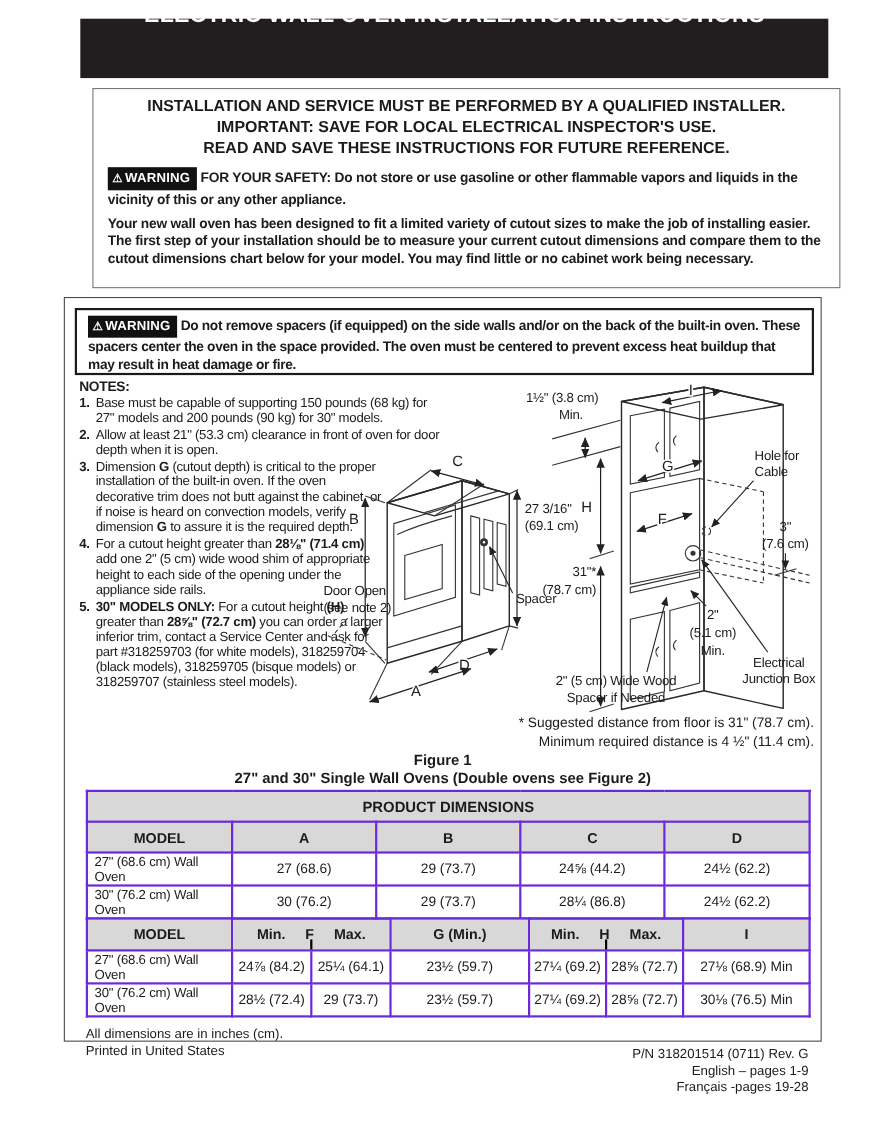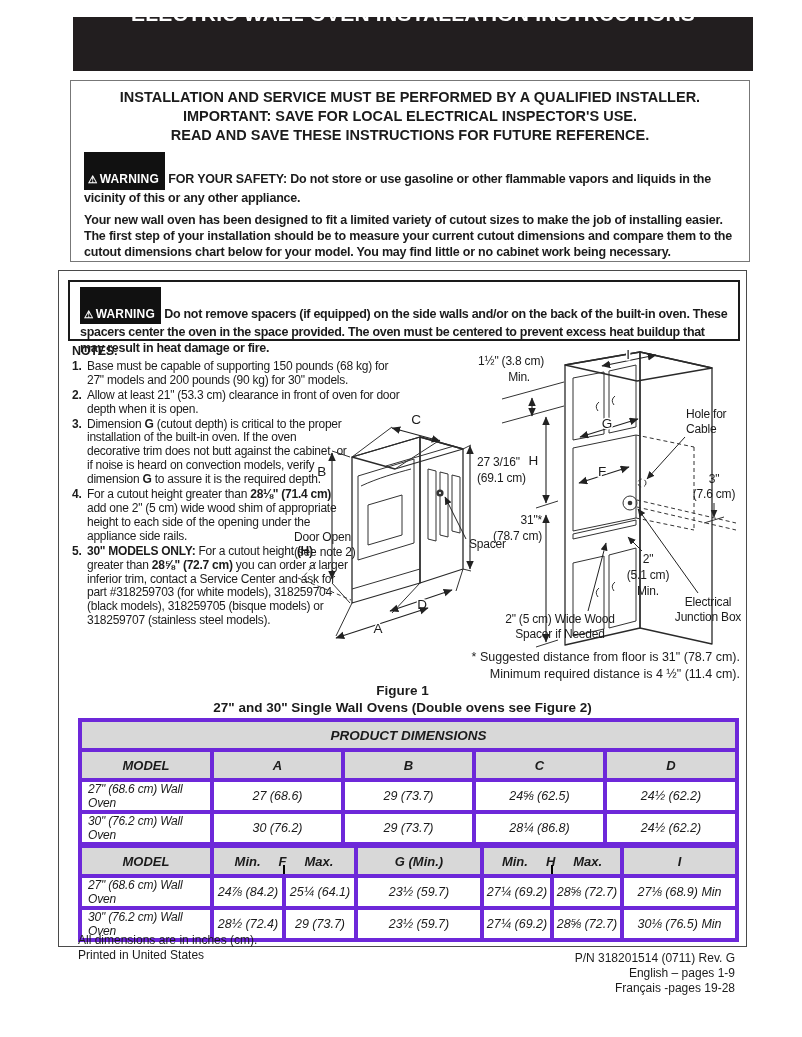--- a/index.html
+++ b/index.html
@@ -6,26 +6,26 @@
   .page{position:relative;width:802px;height:1037px;background:#fff;
         font-family:"Liberation Sans",sans-serif;color:#1b1b1b;overflow:hidden;}
 
   
   .titlebar{position:absolute;left:73px;top:17px;width:680px;height:54px;background:#221e1f;
             color:#fff;display:flex;flex-direction:column;justify-content:center;text-align:center;gap:44px;}
   .titlebar .t1{font-size:21px;font-weight:bold;letter-spacing:.2px;}
   .titlebar .t2{font-size:13px;font-weight:bold;margin-top:2px;}
 
   
-  .introbox{position:absolute;left:70px;top:80px;width:680px;height:182px;border:1.5px solid #777;
+  .introbox{position:absolute;left:84px;top:80px;width:680px;height:182px;border:1.5px solid #777;
             box-sizing:border-box;padding:7px 13px 0 13px;}
   .intro-head div{text-align:center;font-weight:bold;font-size:14.5px;line-height:19px;}
   .warnline{margin-top:7px;font-weight:bold;font-size:12.5px;line-height:16.5px;letter-spacing:-.2px;}
   .badge{display:inline-block;background:#111;color:#fff;font-weight:bold;font-size:12px;
-         padding:19px 6px 2px 4px;letter-spacing:.2px;white-space:nowrap;}
+         padding:1px 6px 2px 4px;letter-spacing:.2px;white-space:nowrap;}
   .badge .tri{font-size:10.5px;margin-right:2px;}
   .intro-para{margin-top:6px;font-weight:bold;font-size:12.5px;line-height:16px;letter-spacing:-.2px;}
 
   
   .frame{position:absolute;left:58px;top:270px;width:689px;height:677px;border:1.5px solid #4a4a4a;
          box-sizing:border-box;}
 
   
   .warnbox2{position:absolute;left:68px;top:280px;width:672px;height:61px;border:2px solid #1a1a1a;
             box-sizing:border-box;padding:5px 10px;font-weight:bold;font-size:12.5px;line-height:16px;
@@ -51,22 +51,22 @@
   .lead{stroke:#222;stroke-width:1;fill:none;marker-end:url(#aE);}
 
   .fig-footnote{position:absolute;left:400px;top:649px;width:340px;text-align:right;
                 font-size:12.5px;line-height:16.5px;}
   .fig-caption{position:absolute;left:58px;top:683px;width:689px;text-align:center;font-weight:bold;
                font-size:13.5px;line-height:16.5px;}
 
   
   .tables{position:absolute;left:78px;top:718px;width:657px;}
   .tables table{border-collapse:collapse;width:657px;table-layout:fixed;}
-  .tables th,.tables td{border:4px solid #6d28d9;text-align:center;font-size:12.5px;padding:0;height:26px;
-                        font-weight:normal;font-style:italic;}
+  .tables th,.tables td{border:2px solid #6d28d9;text-align:center;font-size:12.5px;padding:0;height:26px;
+                        font-weight:normal;}
   .tables .sect{background:#d8d8d8;font-weight:bold;font-size:13.5px;height:26px;}
   .tables .colh{background:#d8d8d8;font-weight:bold;font-size:13px;}
   .tables td.model{text-align:left;padding-left:6px;font-size:12px;letter-spacing:-.2px;}
   .t2tbl{margin-top:-2px;}
   .split-head{position:relative;}
   .split-head span{display:inline-block;margin:0 9px;}
   .split-head::after{content:"";position:absolute;left:calc(50% - 1px);bottom:0;width:2px;height:9px;background:#000;}
 
   
   .footer-left{position:absolute;left:78px;top:933px;font-size:12px;line-height:15px;}
@@ -280,21 +280,21 @@
           <th class="colh">B</th>
           <th class="colh">C</th>
           <th class="colh">D</th>
         </tr>
       </thead>
       <tbody>
           <tr>
             <td class="model">27" (68.6 cm) Wall Oven</td>
             <td>27 (68.6)</td>
             <td>29 (73.7)</td>
-            <td>24⅝ (62.5)</td>
+            <td>24⅝ (44.2)</td>
             <td>24½ (62.2)</td>
           </tr>
           <tr>
             <td class="model">30" (76.2 cm) Wall Oven</td>
             <td>30 (76.2)</td>
             <td>29 (73.7)</td>
             <td>28¼ (86.8)</td>
             <td>24½ (62.2)</td>
           </tr>
         </tbody>

